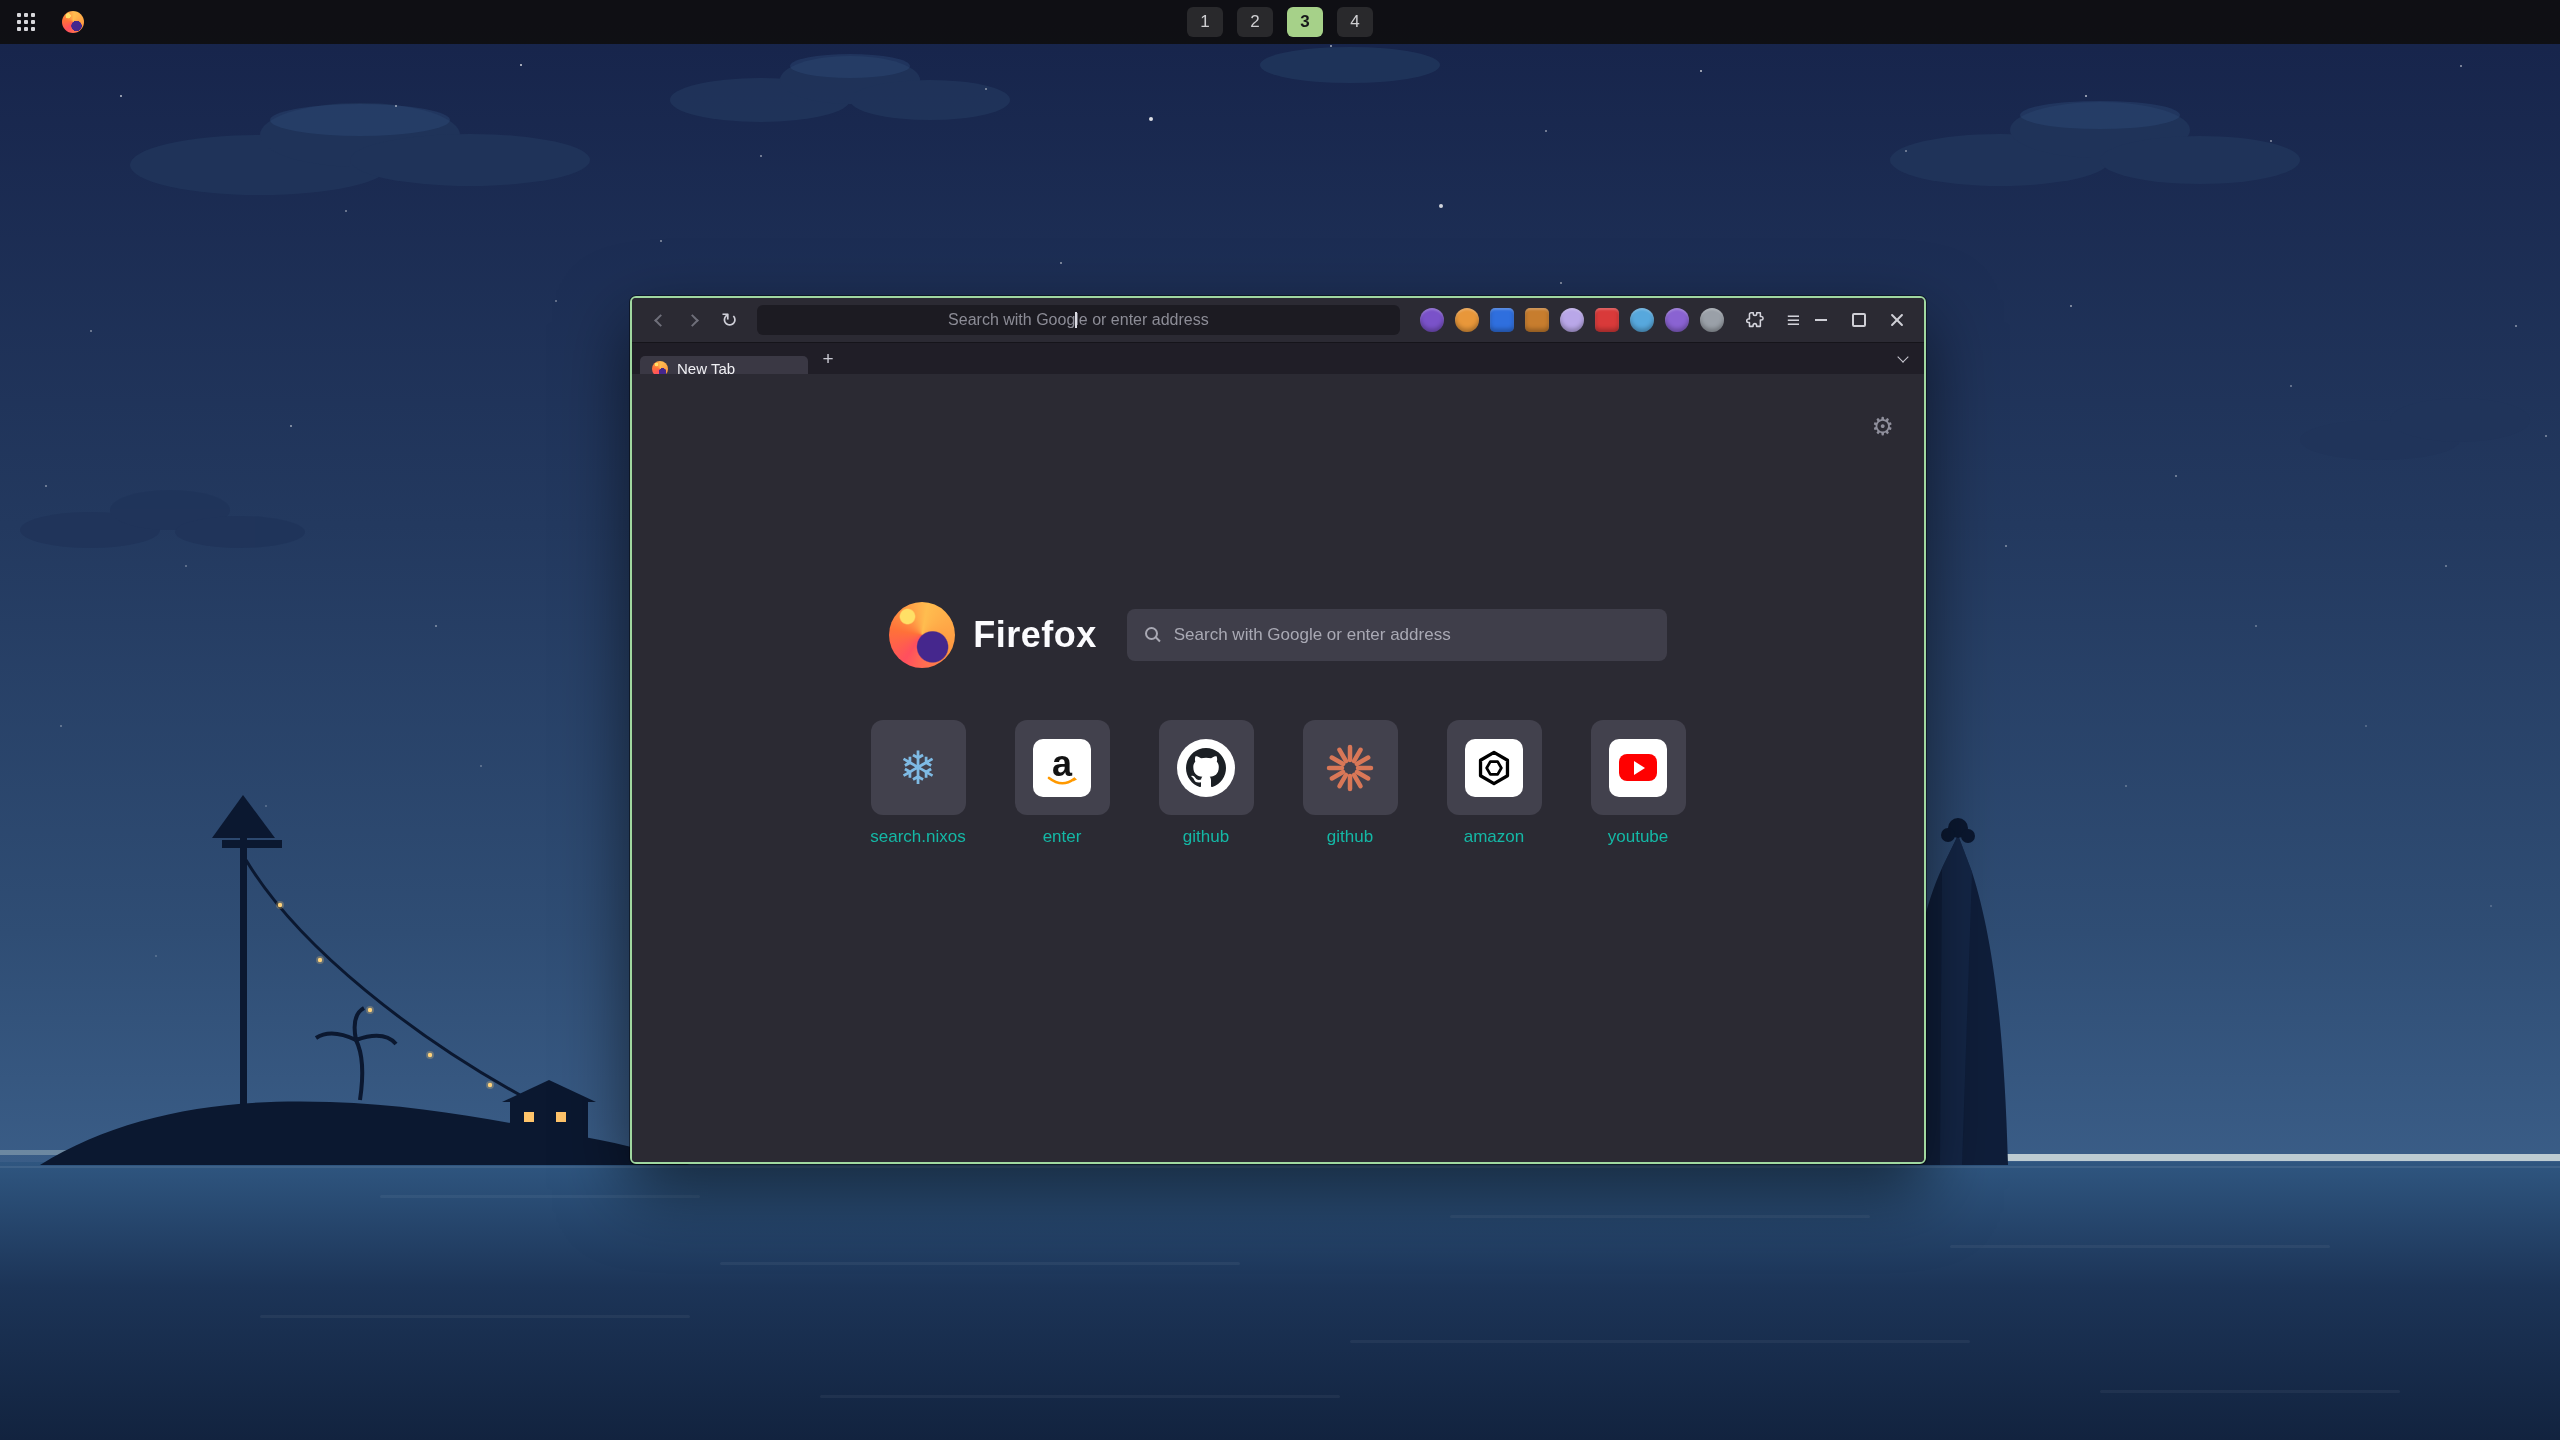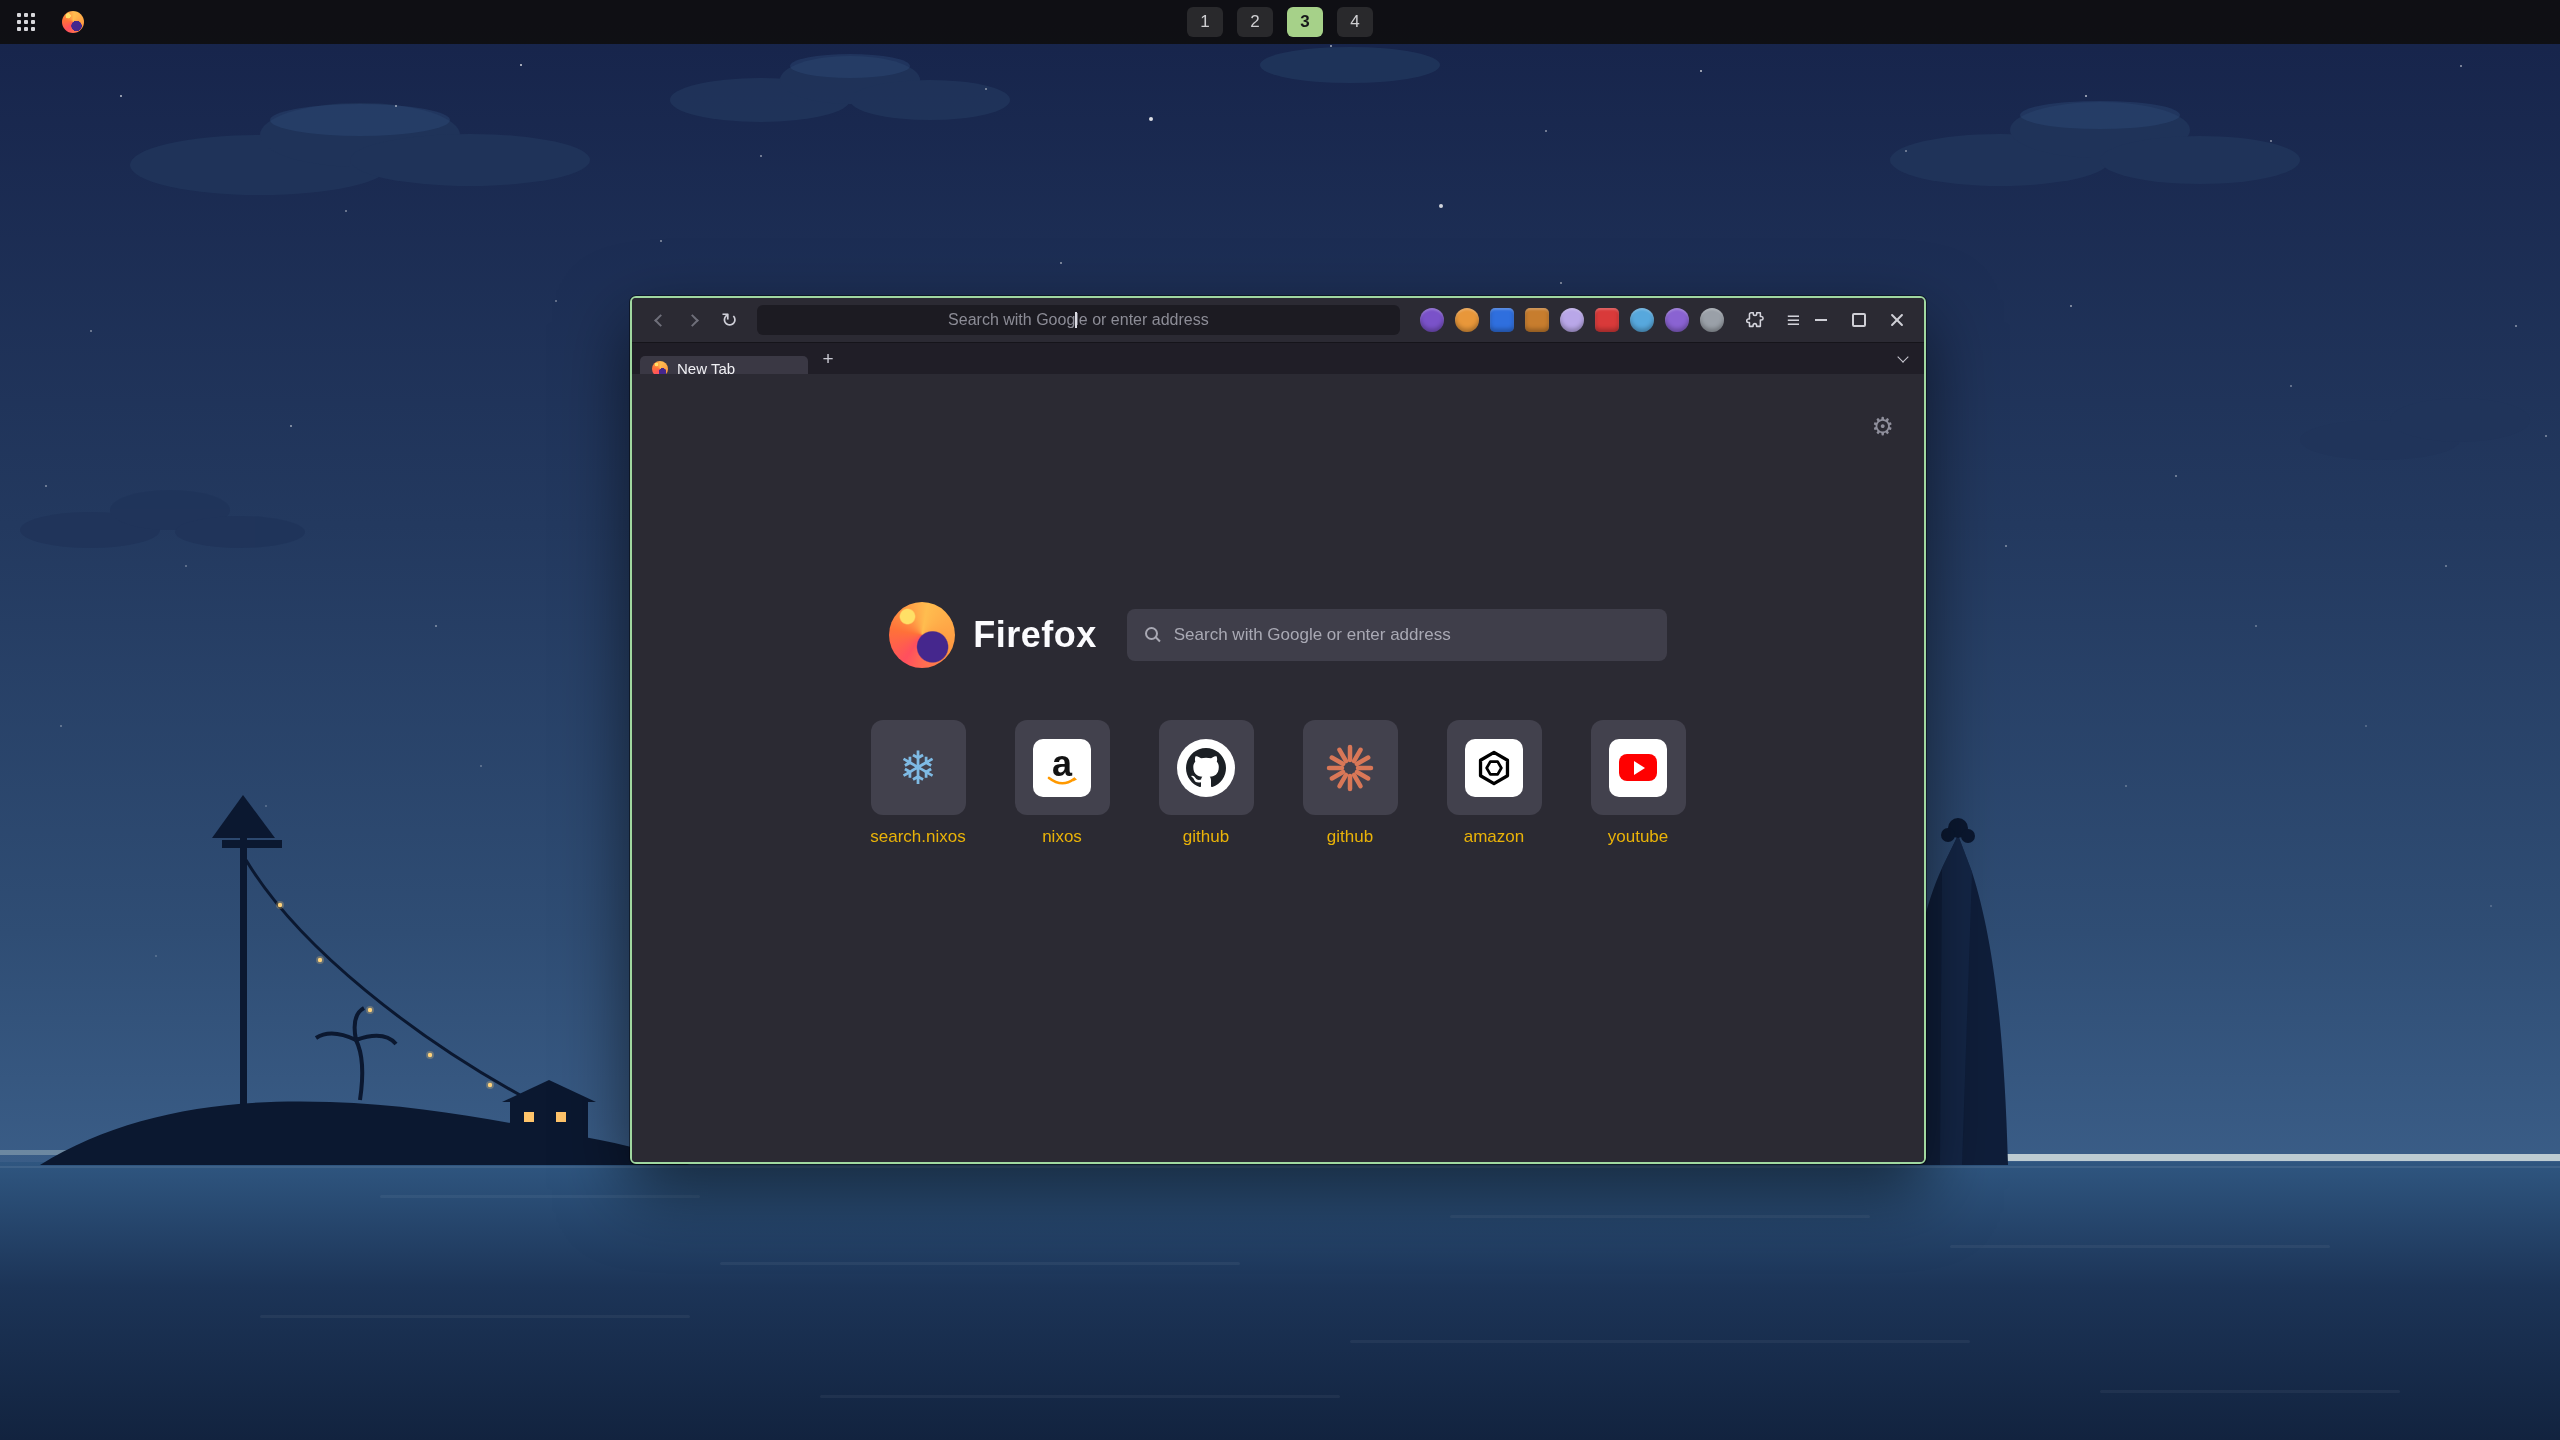--- a/index.html
+++ b/index.html
@@ -105,21 +105,21 @@
     display:flex; align-items:center; gap:13px; padding:0 18px; }
   .nt-search input { flex:1; background:transparent; border:none; outline:none; color:#e6e6ee; font-size:17px; font-family:"Liberation Sans",sans-serif; }
   .nt-search input::placeholder { color:#a9a9b4; }
   .mag { position:relative; width:16px; height:16px; flex:0 0 auto; }
   .mag::before { content:""; position:absolute; width:9px; height:9px; border:2px solid #a9a9b4; border-radius:50%; left:0; top:0; }
   .mag::after { content:""; position:absolute; width:7px; height:2px; background:#a9a9b4; transform:rotate(45deg); left:9px; top:11px; }
 
   .shortcuts { position:absolute; top:346px; left:0; right:0; display:flex; justify-content:center; gap:49px; }
   .shortcut { display:flex; flex-direction:column; align-items:center; width:95px; }
   .tile { width:95px; height:95px; border-radius:12px; background:var(--tile,#42414d); display:flex; align-items:center; justify-content:center; }
-  .tile-label { margin-top:12px; font-size:17px; color:#eab308; text-align:center; white-space:nowrap; }
+  .tile-label { margin-top:12px; font-size:17px; color:#14b8a6; text-align:center; white-space:nowrap; }
   .badge { width:58px; height:58px; background:#fff; border-radius:10px; position:relative; display:flex; align-items:center; justify-content:center; }
   .badge.round { border-radius:50%; }
   .nix-glyph { font-size:46px; color:#7ebae4; line-height:1; }
   .amazon-a { font-size:36px; font-weight:bold; color:#131313; margin-top:-8px; }
   .amazon-smile { position:absolute; bottom:9px; left:14px; }
   .yt-rect { width:38px; height:27px; background:#f00; border-radius:8px; display:flex; align-items:center; justify-content:center; }
   .yt-tri { width:0; height:0; border-left:11px solid #fff; border-top:7px solid transparent; border-bottom:7px solid transparent; margin-left:3px; }
 </style>
 </head>
 <body>
@@ -315,21 +315,21 @@
       <div class="shortcut">
         <div class="tile">
           <div class="badge">
             <span class="amazon-a">a</span>
             <svg class="amazon-smile" width="30" height="12" viewBox="0 0 30 12">
               <path d="M2 2 Q15 12 27 3" fill="none" stroke="#ff9900" stroke-width="2.6" stroke-linecap="round"></path>
               <polygon points="27,1 30,3.4 26,5.4" fill="#ff9900"></polygon>
             </svg>
           </div>
         </div>
-        <span class="tile-label">nixos</span>
+        <span class="tile-label">enter</span>
       </div>
 
       <div class="shortcut">
         <div class="tile">
           <div class="badge round">
             <svg width="40" height="40" viewBox="0 0 16 16">
               <path fill="#1b1f24" d="M8 0C3.58 0 0 3.58 0 8c0 3.54 2.29 6.53 5.47 7.59.4.07.55-.17.55-.38 0-.19-.01-.82-.01-1.49-2.01.37-2.53-.49-2.69-.94-.09-.23-.48-.94-.82-1.13-.28-.15-.68-.52-.01-.53.63-.01 1.08.58 1.23.82.72 1.21 1.87.87 2.33.66.07-.52.28-.87.51-1.07-1.78-.2-3.64-.89-3.64-3.95 0-.87.31-1.59.82-2.15-.08-.2-.36-1.02.08-2.12 0 0 .67-.21 2.2.82.64-.18 1.32-.27 2-.27.68 0 1.36.09 2 .27 1.53-1.04 2.2-.82 2.2-.82.44 1.1.16 1.92.08 2.12.51.56.82 1.27.82 2.15 0 3.07-1.87 3.75-3.65 3.95.29.25.54.73.54 1.48 0 1.07-.01 1.93-.01 2.2 0 .21.15.46.55.38A8.01 8.01 0 0 0 16 8c0-4.42-3.58-8-8-8z"></path>
             </svg>
           </div>
         </div>

